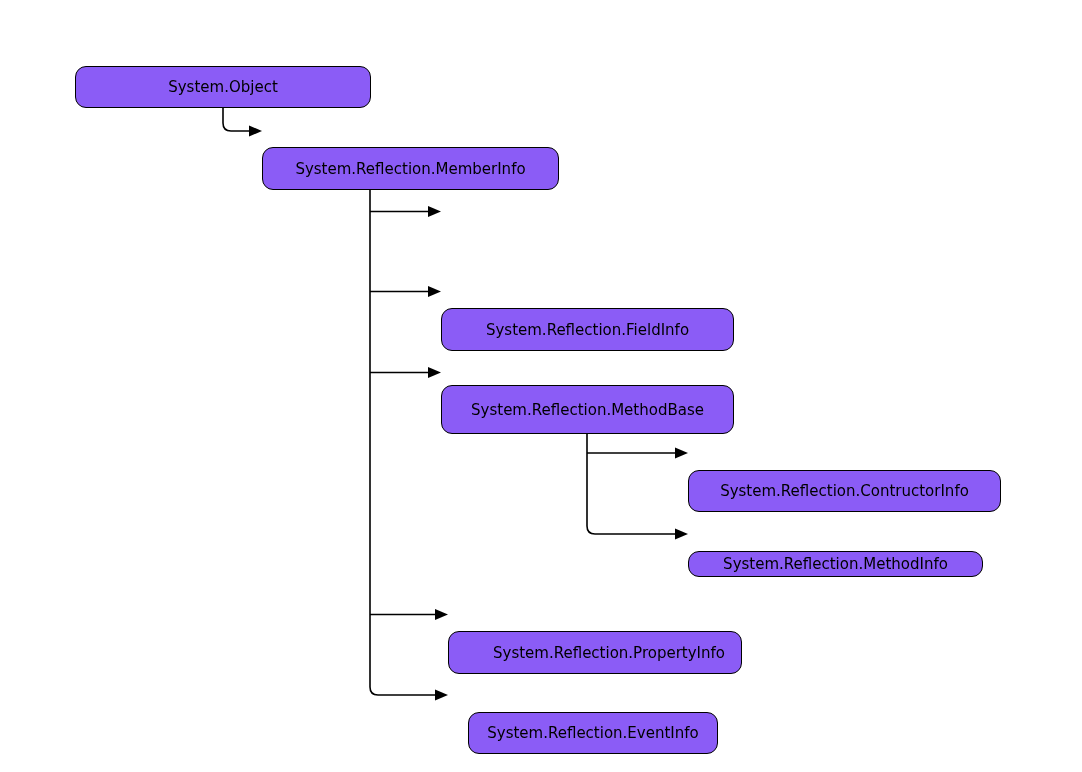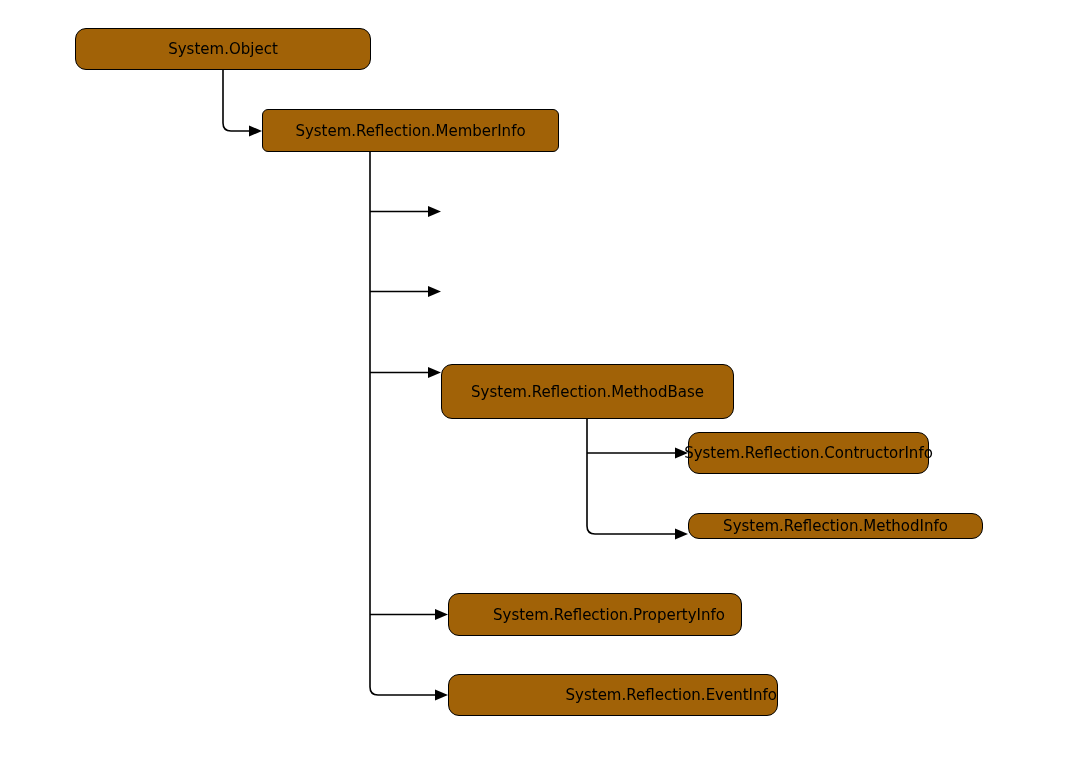--- a/index.html
+++ b/index.html
@@ -18,29 +18,30 @@
   .connector-layer {
     position: absolute;
     left: 0;
     top: 0;
     width: 1082px;
     height: 772px;
   }
   .node {
     position: absolute;
     box-sizing: border-box;
-    background: #a16207;
+    background: #8b5cf6;
     border: 1.6px solid #000000;
     border-radius: 11px;
     display: flex;
     align-items: center;
     justify-content: center;
     font-size: 15px;
     color: #000000;
     white-space: nowrap;
+    margin-top: 38px;
   }
 </style>
 </head>
 <body>
 
 <div class="canvas">
 
   <svg class="connector-layer" width="1082" height="772" viewBox="0 0 1082 772" fill="none" stroke="#000000" stroke-width="1.6">
 
     <path d="M 223 70 L 223 123 Q 223 131 231 131 L 250 131"></path>
@@ -65,39 +66,42 @@
     <polygon points="688,534 675,528.5 675,539.5" fill="#000000" stroke="none"></polygon>
 
     <path d="M 587 453 L 676 453"></path>
     <polygon points="688,453 675,447.5 675,458.5" fill="#000000" stroke="none"></polygon>
   </svg>
 
   <div class="node" style="left:75px; top:28px; width:296px; height:42px;">
     <span>System.Object</span>
   </div>
 
-  <div class="node" style="left:262px; top:109px; width:297px; height:43px;border-radius:6px;">
+  <div class="node" style="left:262px; top:109px; width:297px; height:43px;">
     <span>System.Reflection.MemberInfo</span>
   </div>
 
 
+  <div class="node" style="left:441px; top:270px; width:293px; height:43px;">
+    <span>System.Reflection.FieldInfo</span>
+  </div>
 
-  <div class="node" style="left:441px; top:364px; width:293px; height:55px;">
+  <div class="node" style="left:441px; top:347px; width:293px; height:49px;">
     <span>System.Reflection.MethodBase</span>
   </div>
 
-  <div class="node" style="left:688px; top:432px; width:241px; height:42px;">
+  <div class="node" style="left:688px; top:432px; width:313px; height:42px;">
     <span>System.Reflection.ContructorInfo</span>
   </div>
 
   <div class="node" style="left:688px; top:513px; width:295px; height:26px;">
     <span>System.Reflection.MethodInfo</span>
   </div>
 
   <div class="node" style="left:448px; top:593px; width:294px; height:43px;padding-left:28px;">
     <span>System.Reflection.PropertyInfo</span>
   </div>
 
-  <div class="node" style="left:448px; top:674px; width:330px; height:42px;justify-content:flex-end;">
+  <div class="node" style="left:468px; top:674px; width:250px; height:42px;">
     <span>System.Reflection.EventInfo</span>
   </div>
 
 </div>
 
 </body></html>

